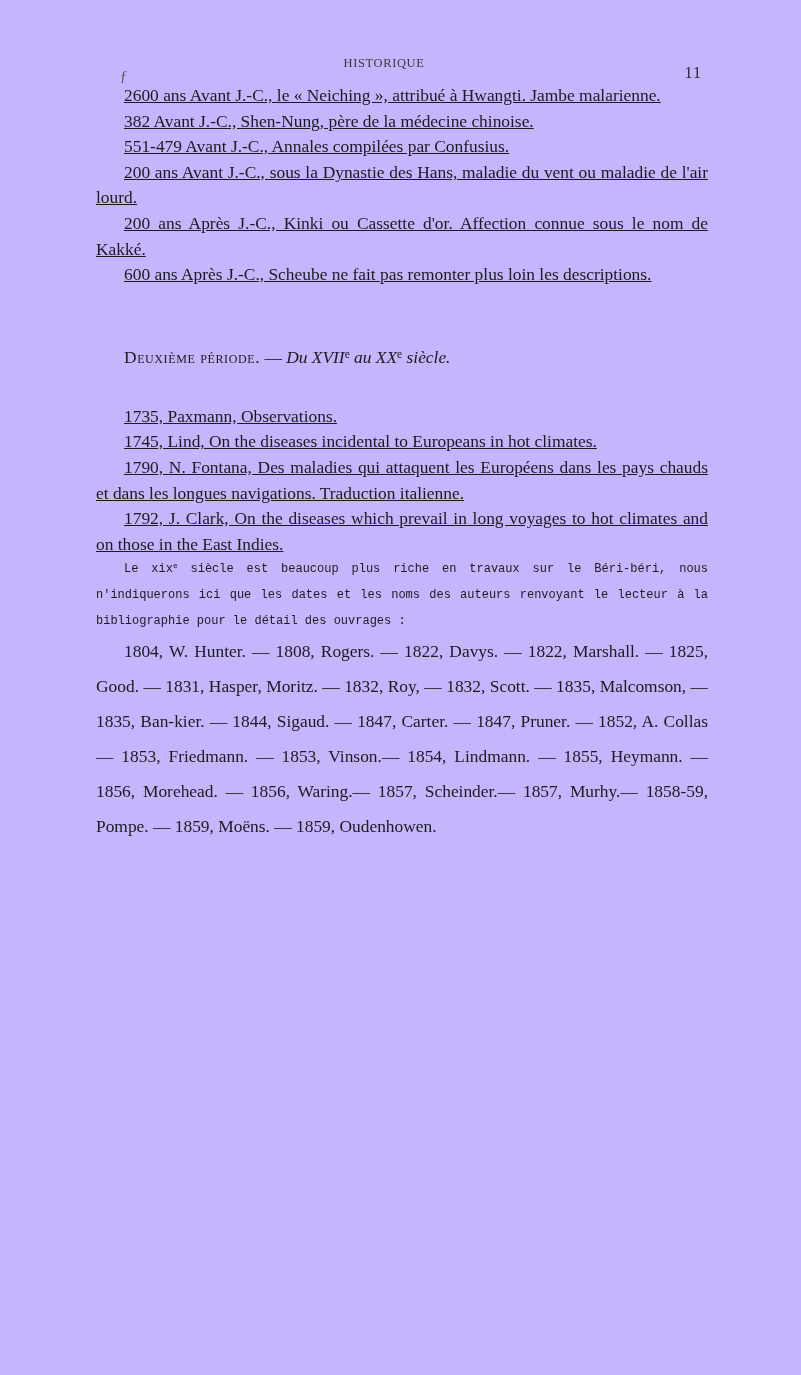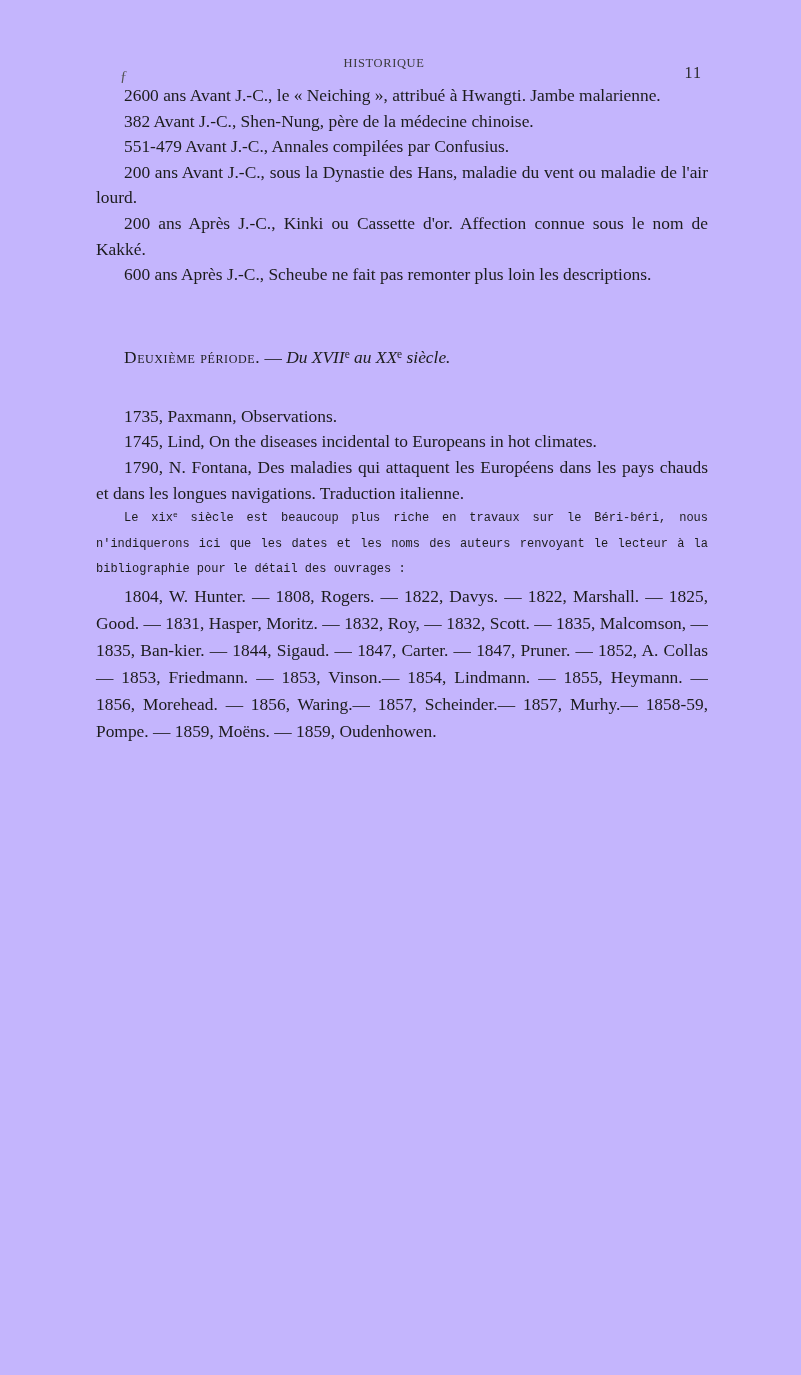--- a/index.html
+++ b/index.html
@@ -80,24 +80,25 @@
     letter-spacing: 0.6px;
   }
   .ital { font-style: italic; }
   sup.ord {
     font-size: 0.66em;
     vertical-align: 0.45em;
     line-height: 0;
   }
   .list-block p.entry {
     text-indent: 28px;
+    text-decoration: underline;
   }
   .dates {
     font-size: 17.4px;
-    line-height: 27px;
+    line-height: 35px;
     text-align: justify;
     text-indent: 28px;
     color: #1c1c1c;
     margin: 0;
   }
 </style>
 </head>
 <body>
 
 <div class="page">
@@ -144,20 +145,23 @@
     <div class="list-block">
       <p class="entry">
         <span>1735, Paxmann, Observations.</span>
       </p>
       <p class="entry ital-part">
         <span>1745, Lind, On the diseases incidental to Europeans in hot climates.</span>
       </p>
       <p class="entry">
         <span>1790, N. Fontana, Des maladies qui attaquent les Européens dans les pays chauds et dans les longues navigations. Traduction italienne.</span>
       </p>
+      <p class="entry">
+        <span>1792, J. Clark, On the diseases which prevail in long voyages to hot climates and on those in the East Indies.</span>
+      </p>
     </div>
 
     <p class="para">
       <span>Le xix</span><sup class="ord">e</sup><span> siècle est beaucoup plus riche en travaux sur le Béri-béri, nous n'indiquerons ici que les dates et les noms des auteurs renvoyant le lecteur à la bibliographie pour le détail des ouvrages :</span>
     </p>
 
     <p class="dates">1804, W. Hunter. — 1808, Rogers. — 1822, Davys. — 1822, Marshall. — 1825, Good. — 1831, Hasper, Moritz. — 1832, Roy, — 1832, Scott. — 1835, Malcomson, — 1835, Ban-kier. — 1844, Sigaud. — 1847, Carter. — 1847, Pruner. — 1852, A. Collas — 1853, Friedmann. — 1853, Vinson.— 1854, Lindmann. — 1855, Heymann. — 1856, Morehead. — 1856, Waring.— 1857, Scheinder.— 1857, Murhy.— 1858-59, Pompe. — 1859, Moëns. — 1859, Oudenhowen.</p>
 
   </div>
 </div>

